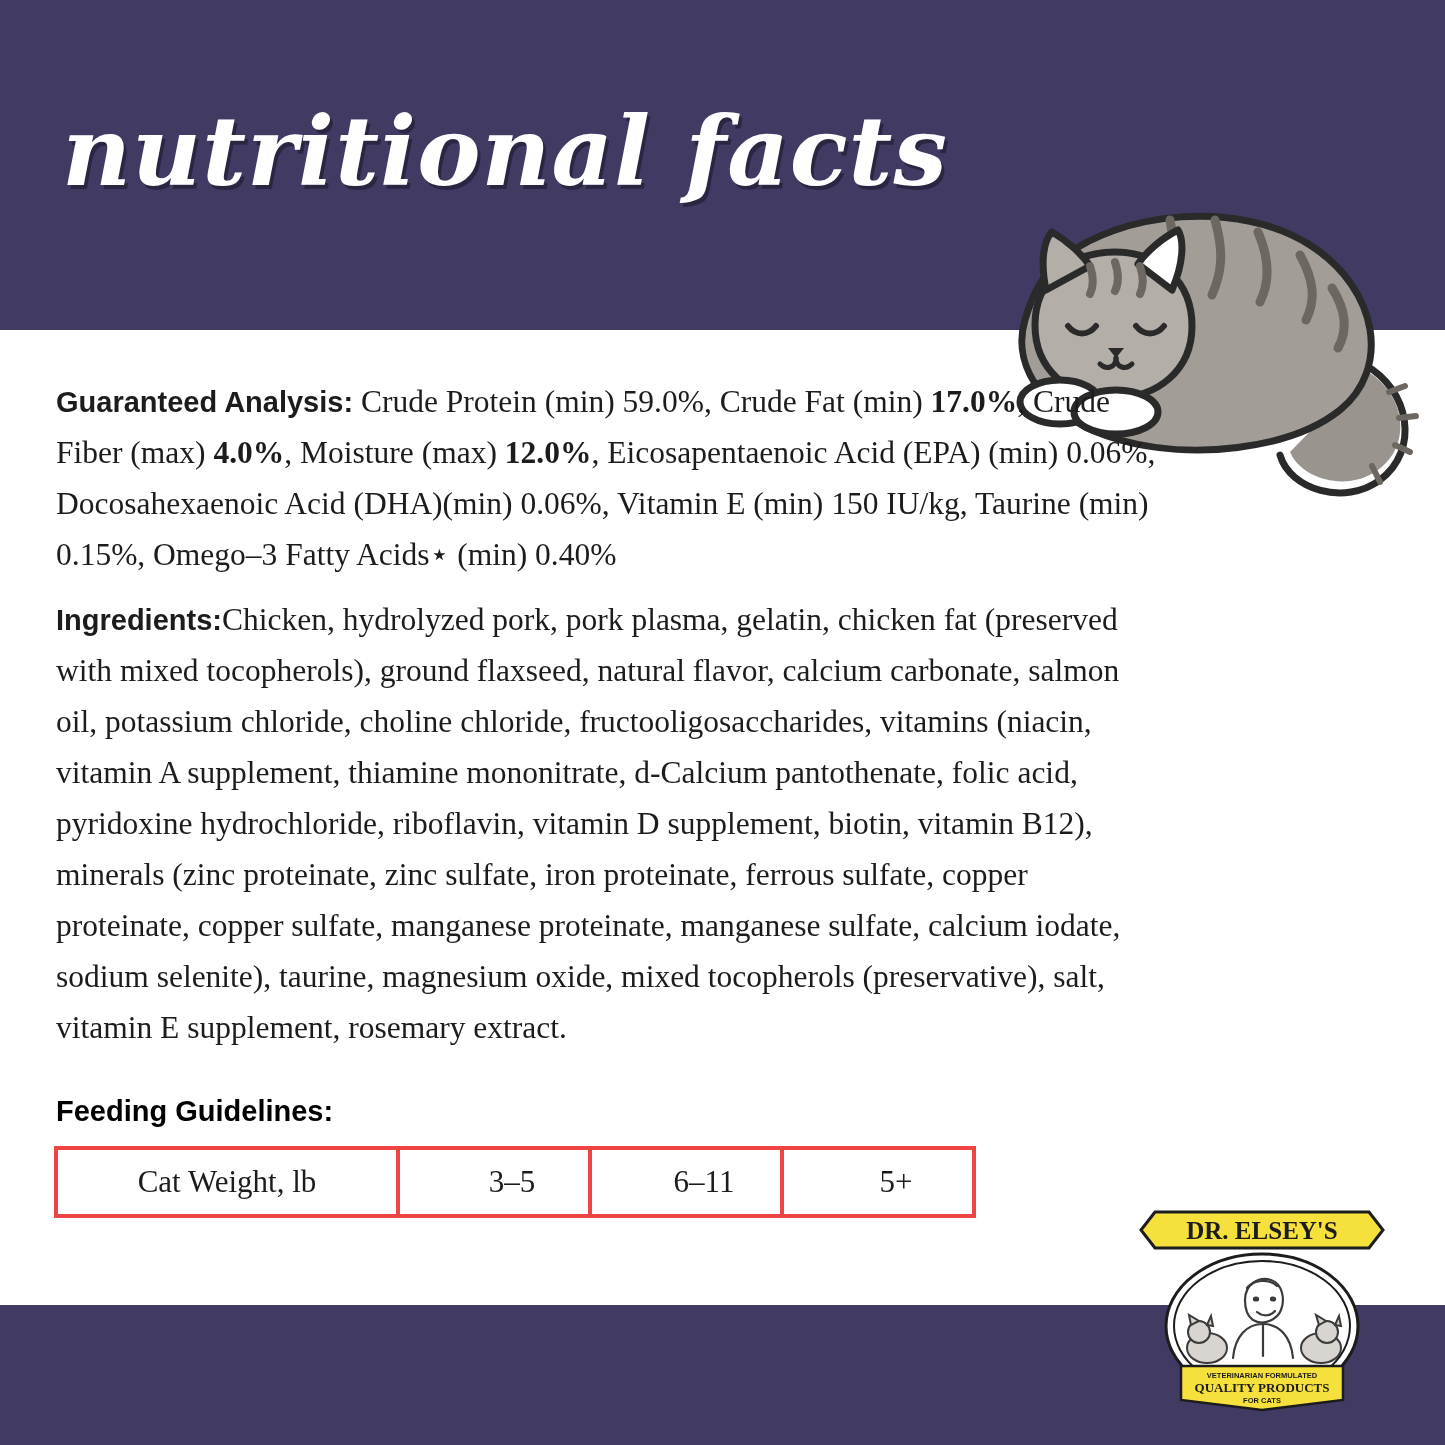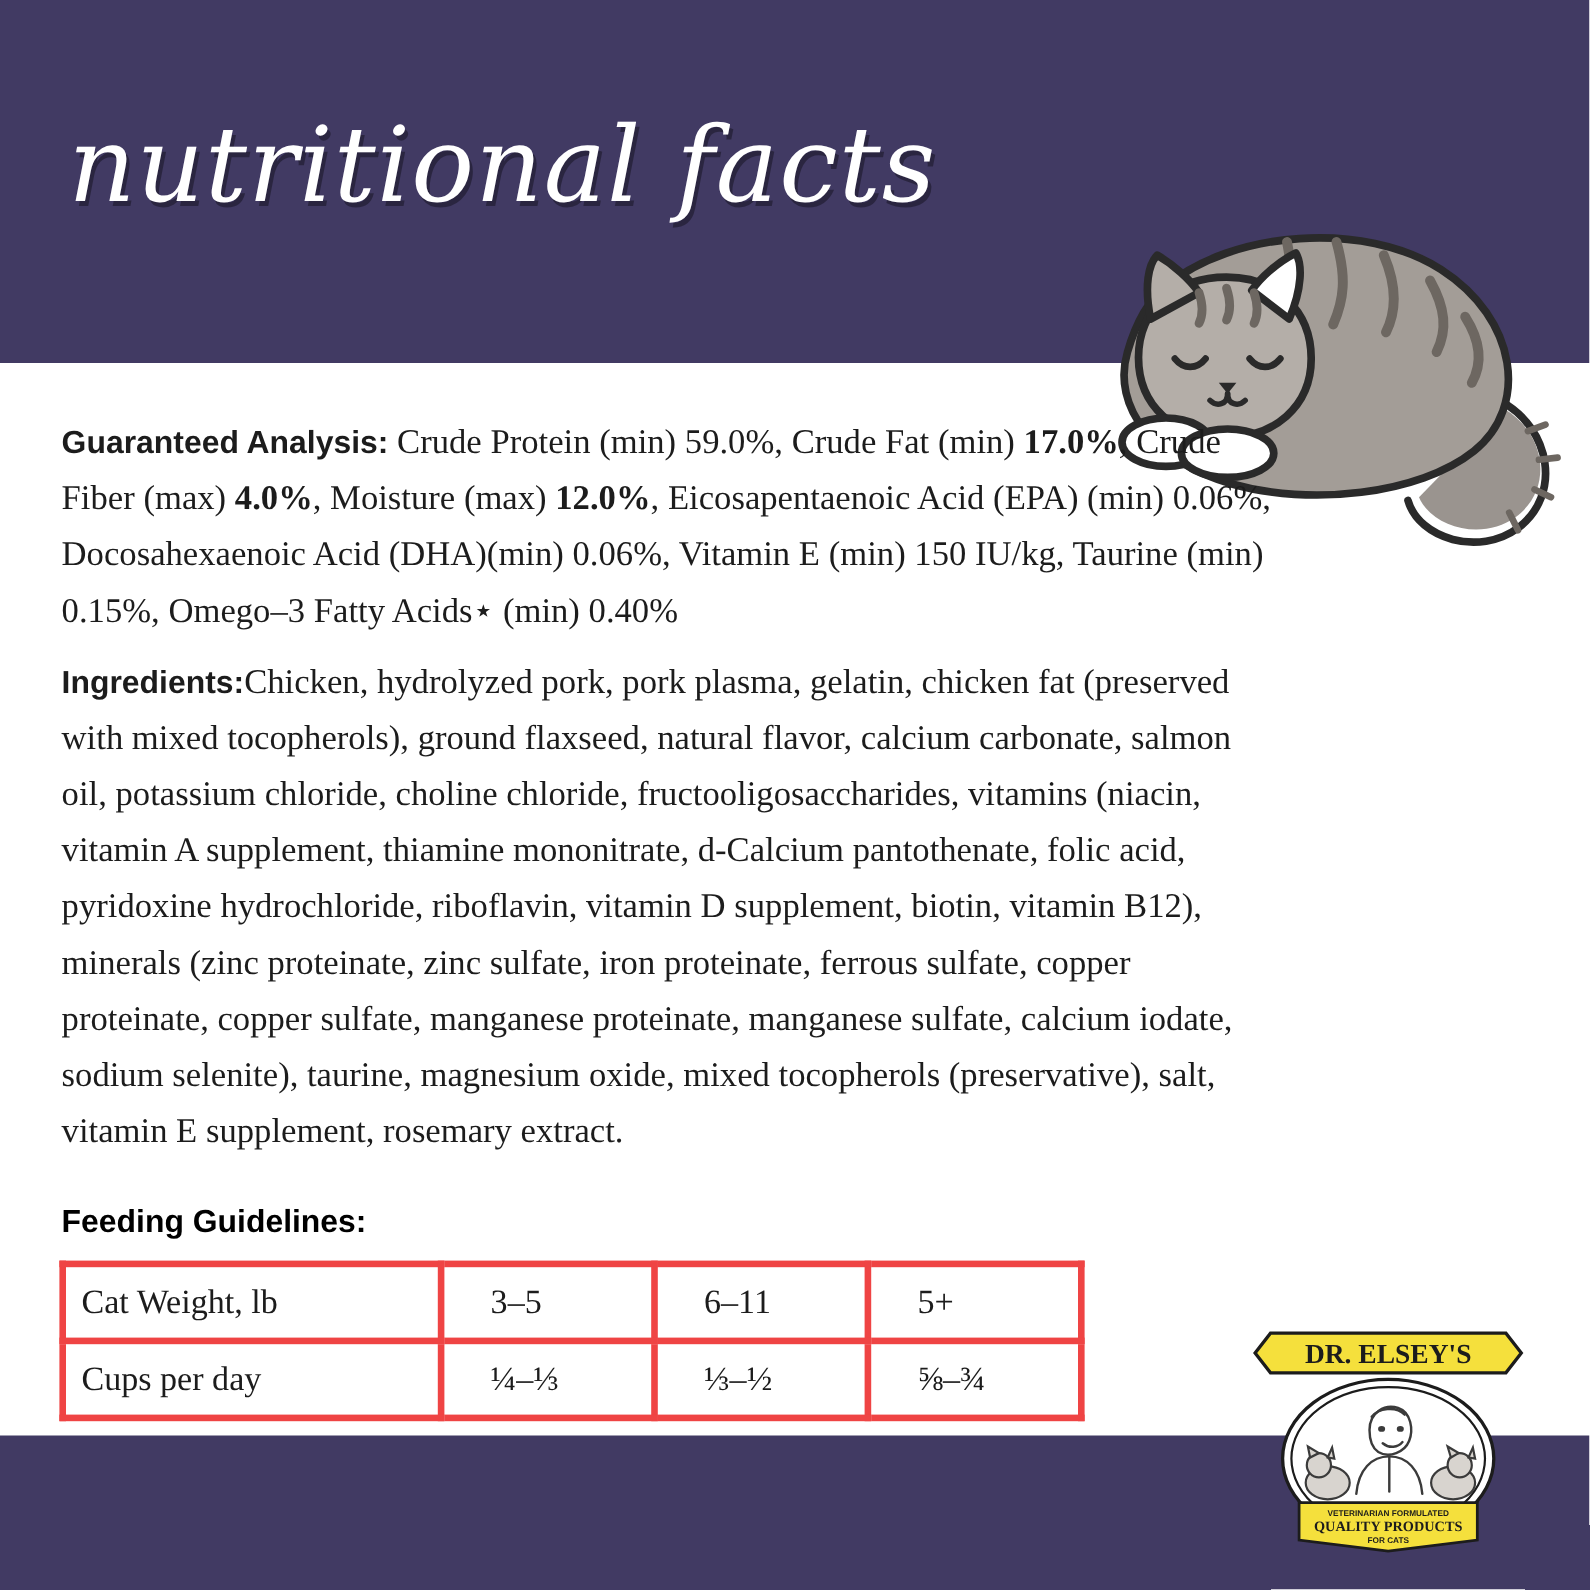--- a/index.html
+++ b/index.html
@@ -27,21 +27,21 @@
     height: 330px;
     background: #413A63;
     overflow: hidden;
   }
   .header-title {
     position: absolute;
     left: 62px;
     top: 96px;
     font-family: "DejaVu Serif", serif;
     font-style: italic;
-    font-weight: 400;
+    font-weight: 700;
     font-size: 95px;
     color: #ffffff;
     letter-spacing: 1px;
     text-shadow: 3px 4px 0 rgba(0,0,0,0.35);
     white-space: nowrap;
   }
   
   .cat-art {
     position: absolute;
     left: 940px;
@@ -87,21 +87,22 @@
     font-size: 29px;
     color: #000000;
   }
   table.fg {
     margin: 18px 0 0 54px;
     border-collapse: collapse;
     font-size: 31px;
     color: #1c1c1c;
   }
   table.fg td {
-    border: 6px solid #ef4444;
+    border: 4px solid #ef4444;
+    text-align: center;
     padding: 10px 6px;
     height: 44px;
   }
   table.fg td.label {
     width: 310px;
     padding-left: 14px;
     padding-right: 14px;
   }
   table.fg td.val {
     width: 140px;
@@ -193,26 +194,20 @@
 
     <div class="fg-title">Feeding Guidelines:</div>
 
     <table class="fg">
       <tbody>
           <tr>
         <td class="label">Cat Weight, lb</td>
         <td class="val">3–5</td>
         <td class="val">6–11</td>
         <td class="val">5+</td>
-      </tr>
-      <tr>
-        <td class="label">Cups per day</td>
-        <td class="val">¼–⅓</td>
-        <td class="val">⅓–½</td>
-        <td class="val">⅝–¾</td>
       </tr>
     </tbody>
       </table>
   </div>
 
   <div class="footer"></div>
 
   <svg class="logo" viewBox="0 0 250 215" xmlns="http://www.w3.org/2000/svg">
 
     <path d="M18,40 L232,40 L246,22 L232,4 L18,4 L4,22 Z" fill="#F5E03C" stroke="#1c1c1c" stroke-width="3"></path>

